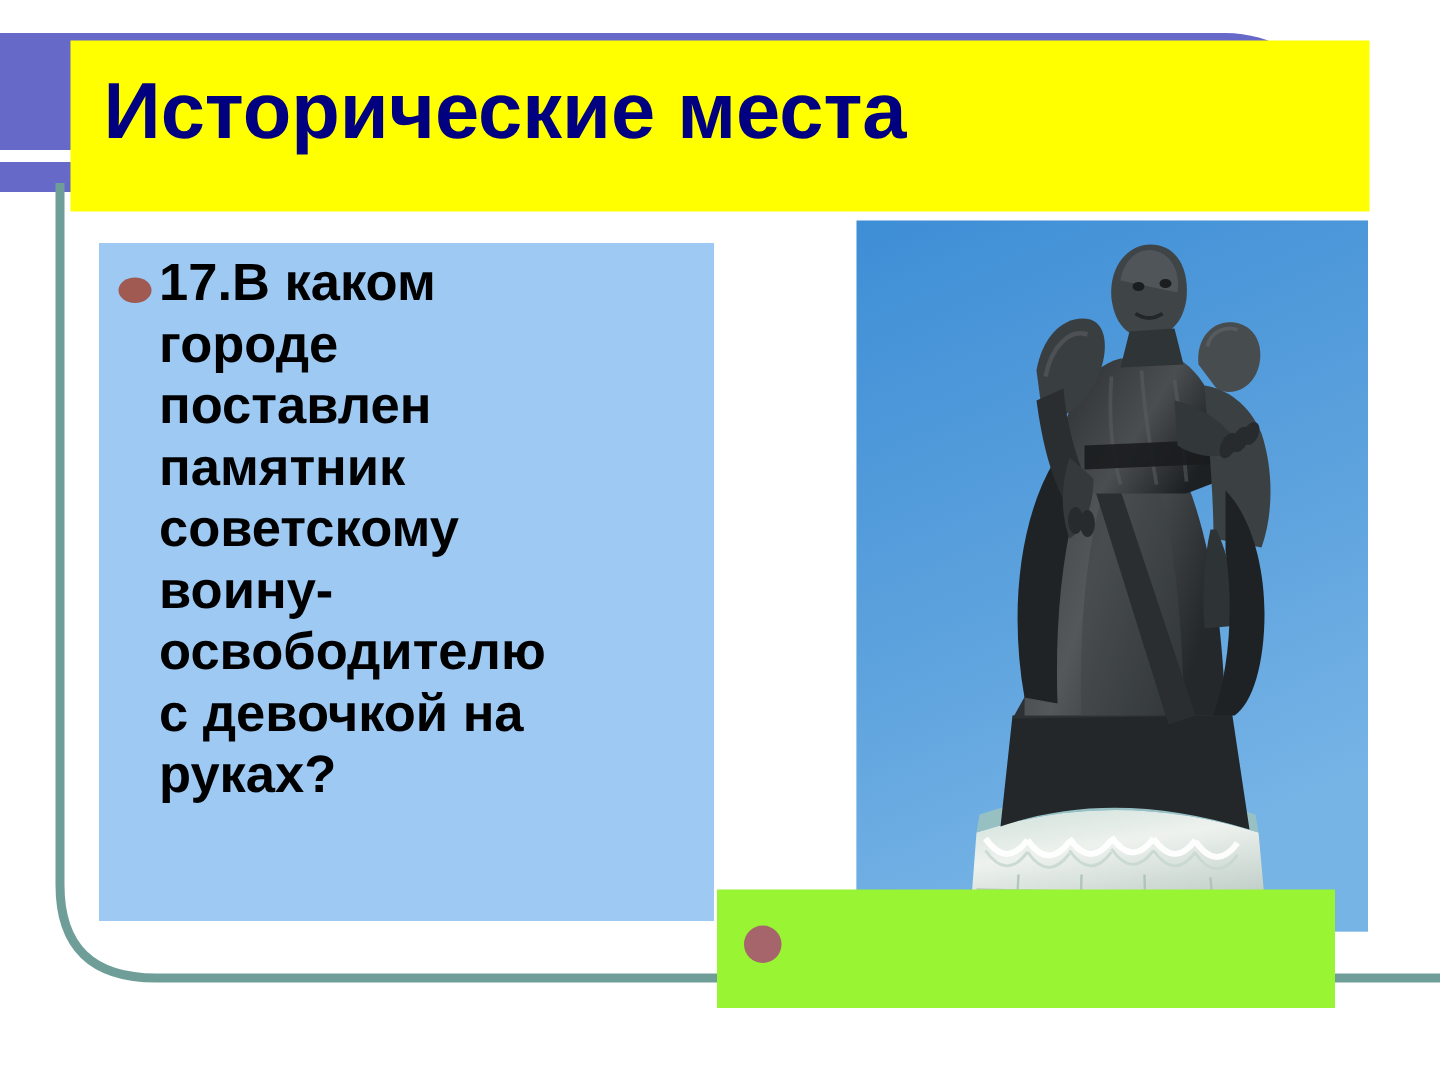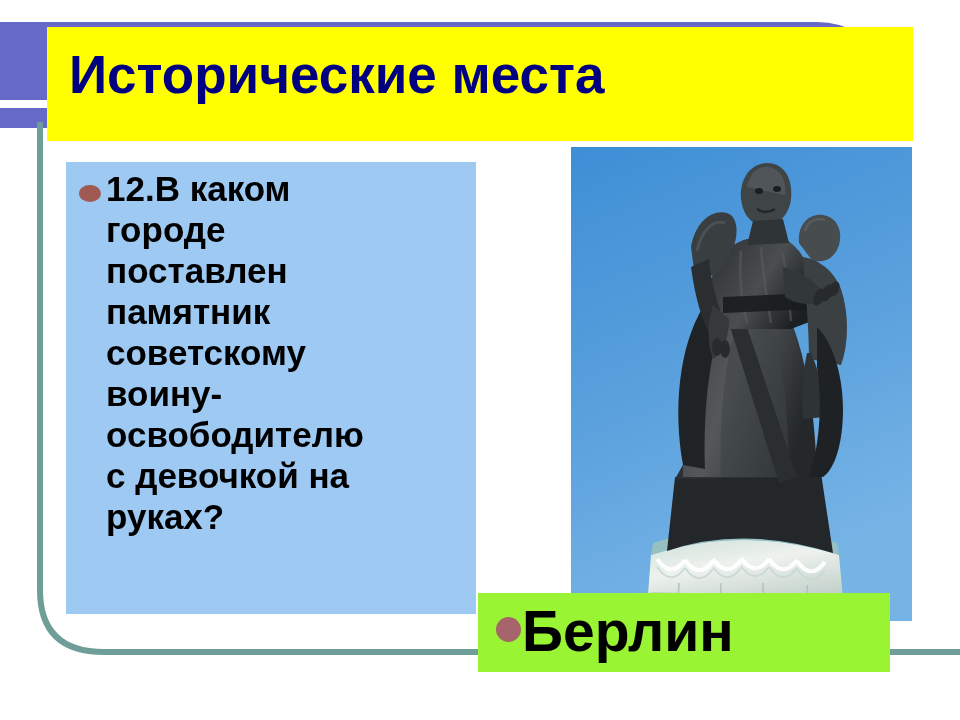--- a/index.html
+++ b/index.html
@@ -289,19 +289,18 @@
         <path d="M246,180 C262,196 272,228 272,262 C272,296 264,322 252,330 L238,330 C248,300 252,260 246,220 Z" fill="#1e2225"></path>
       </g>
     </svg>
   </div>
 
   <div class="title-plate"></div>
   <div class="title-text">Исторические места</div>
 
   <div class="question-box"></div>
   <div class="question-bullet"></div>
-  <div class="question-text">12.В каком городе поставлен памятник советскому воину-освободителю с девочкой на руках?</div>
+  <div class="question-text">17.В каком городе поставлен памятник советскому воину-освободителю с девочкой на руках?</div>
 
   <div class="answer-plate"></div>
   <div class="answer-bullet"></div>
-  <div class="answer-text">Берлин</div>
 
 </div>
 
 </body></html>

